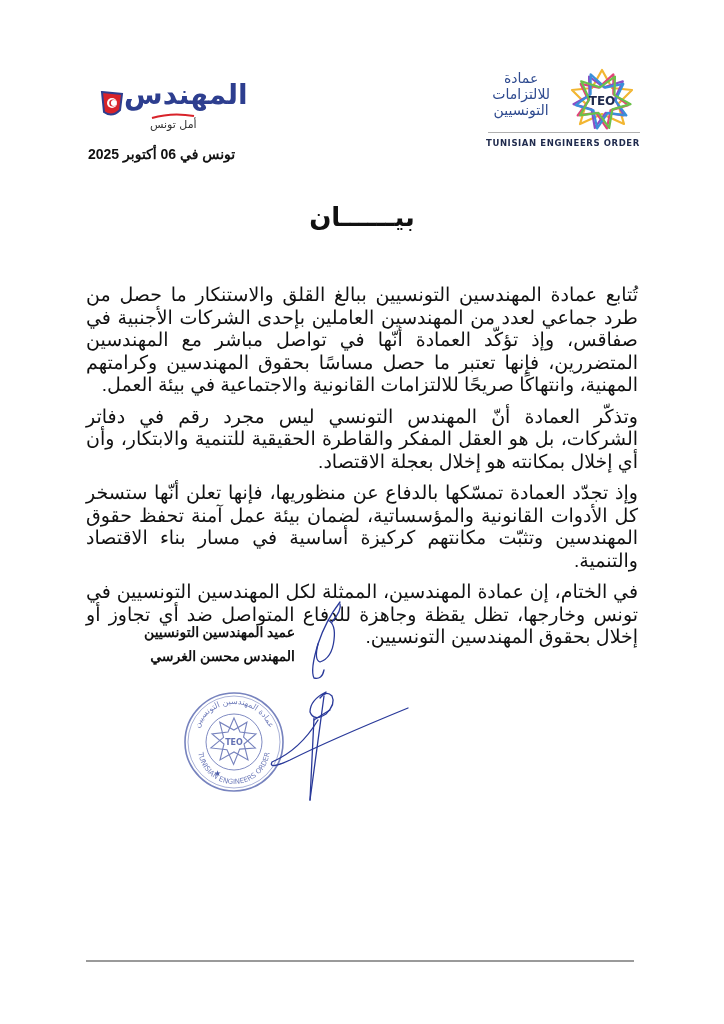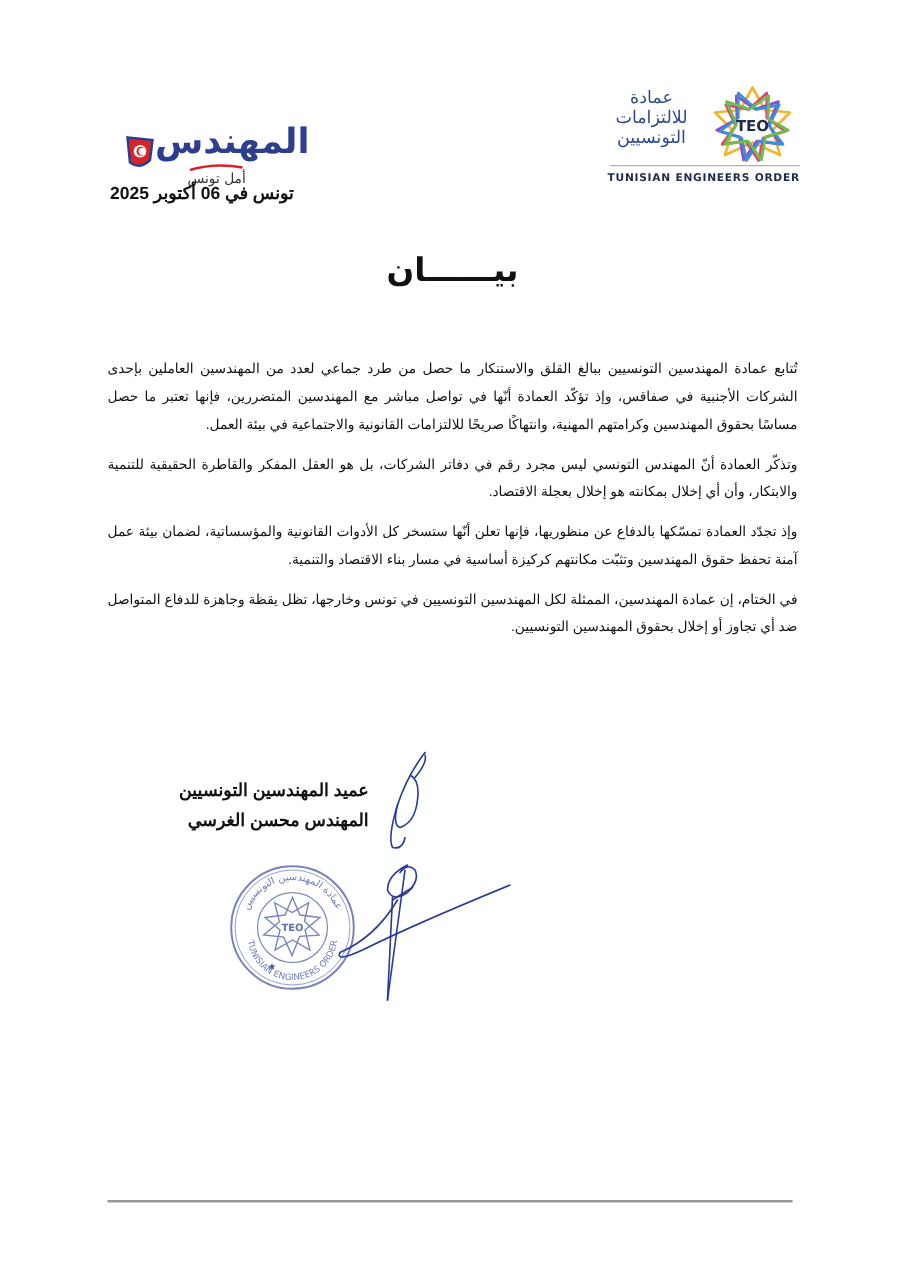--- a/index.html
+++ b/index.html
@@ -7,38 +7,38 @@
   .abs { position:absolute; }
 
   
   #teo-logo { left:482px; top:64px; width:160px; height:90px; }
   #teo-ar { right:92px; top:6px; text-align:center; direction:rtl; color:#2e4a8f; font-size:14px; line-height:16px; font-family:"DejaVu Sans", sans-serif; }
   #teo-star { right:6px; top:2px; width:68px; height:68px; }
   #teo-rule { left:6px; right:2px; top:68px; height:1px; background:#b0b0b0; }
   #teo-en { left:4px; top:74px; font-size:8.5px; letter-spacing:0.6px; font-weight:bold; color:#1f2a4d; white-space:nowrap; font-family:"DejaVu Sans", sans-serif; }
 
   
-  #mh-logo { left:96px; top:100px; width:130px; height:56px;text-align:center; }
+  #mh-logo { left:96px; top:82px; width:130px; height:56px;text-align:center; }
   #mh-shield { left:4px; top:8px; width:24px; height:28px; }
   #mh-word { left:28px; top:-4px; font-size:28px; font-weight:bold; color:#2d3e8f; direction:rtl; font-family:"DejaVu Sans", sans-serif; letter-spacing:-1px; }
   #mh-swoosh { left:54px; top:30px; width:46px; height:8px; }
   #mh-sub { left:54px; top:36px; font-size:11px; color:#333; direction:rtl; font-family:"DejaVu Sans", sans-serif; }
 
   
   #date-line { left:88px; top:146px; font-size:14px; font-weight:bold; direction:rtl; white-space:nowrap; font-family:"Liberation Sans", sans-serif; }
 
   
   #doc-title { left:0; width:724px; top:202px; text-align:center; font-size:26px; font-weight:bold; direction:rtl; font-family:"DejaVu Sans", sans-serif; }
 
   
-  #doc-body { left:86px; top:284px; width:552px; direction:rtl; text-align:justify; font-family:"Liberation Sans", sans-serif; font-size:11px; line-height:22.5px; }
+  #doc-body { left:86px; top:284px; width:552px; direction:rtl; text-align:justify; font-family:"Liberation Sans", sans-serif; font-size:19px; line-height:22.5px; }
   #doc-body p { margin:0 0 9px 0; text-align-last:right; }
 
   
-  #sig-title { left:120px; top:624px; width:175px; text-align:right; direction:rtl; font-size:14px; font-weight:bold; font-family:Liberation Sans, sans-serif; white-space:nowrap; }
+  #sig-title { left:120px; top:624px; width:175px; text-align:right; direction:rtl; font-size:14px; font-weight:bold; font-family:Liberation Serif, serif; white-space:nowrap; }
   #sig-name { left:120px; top:648px; width:175px; text-align:right; direction:rtl; font-size:14px; font-weight:bold; font-family:"Liberation Sans", sans-serif; white-space:nowrap; }
 
   #stamp { left:182px; top:690px; width:104px; height:104px; }
   #signature { left:270px; top:600px; width:140px; height:210px; }
 
   #footer-rule { left:86px; top:960px; width:548px; height:2px; background:#9a9a9a; }
 </style>
 </head>
 <body>
 

